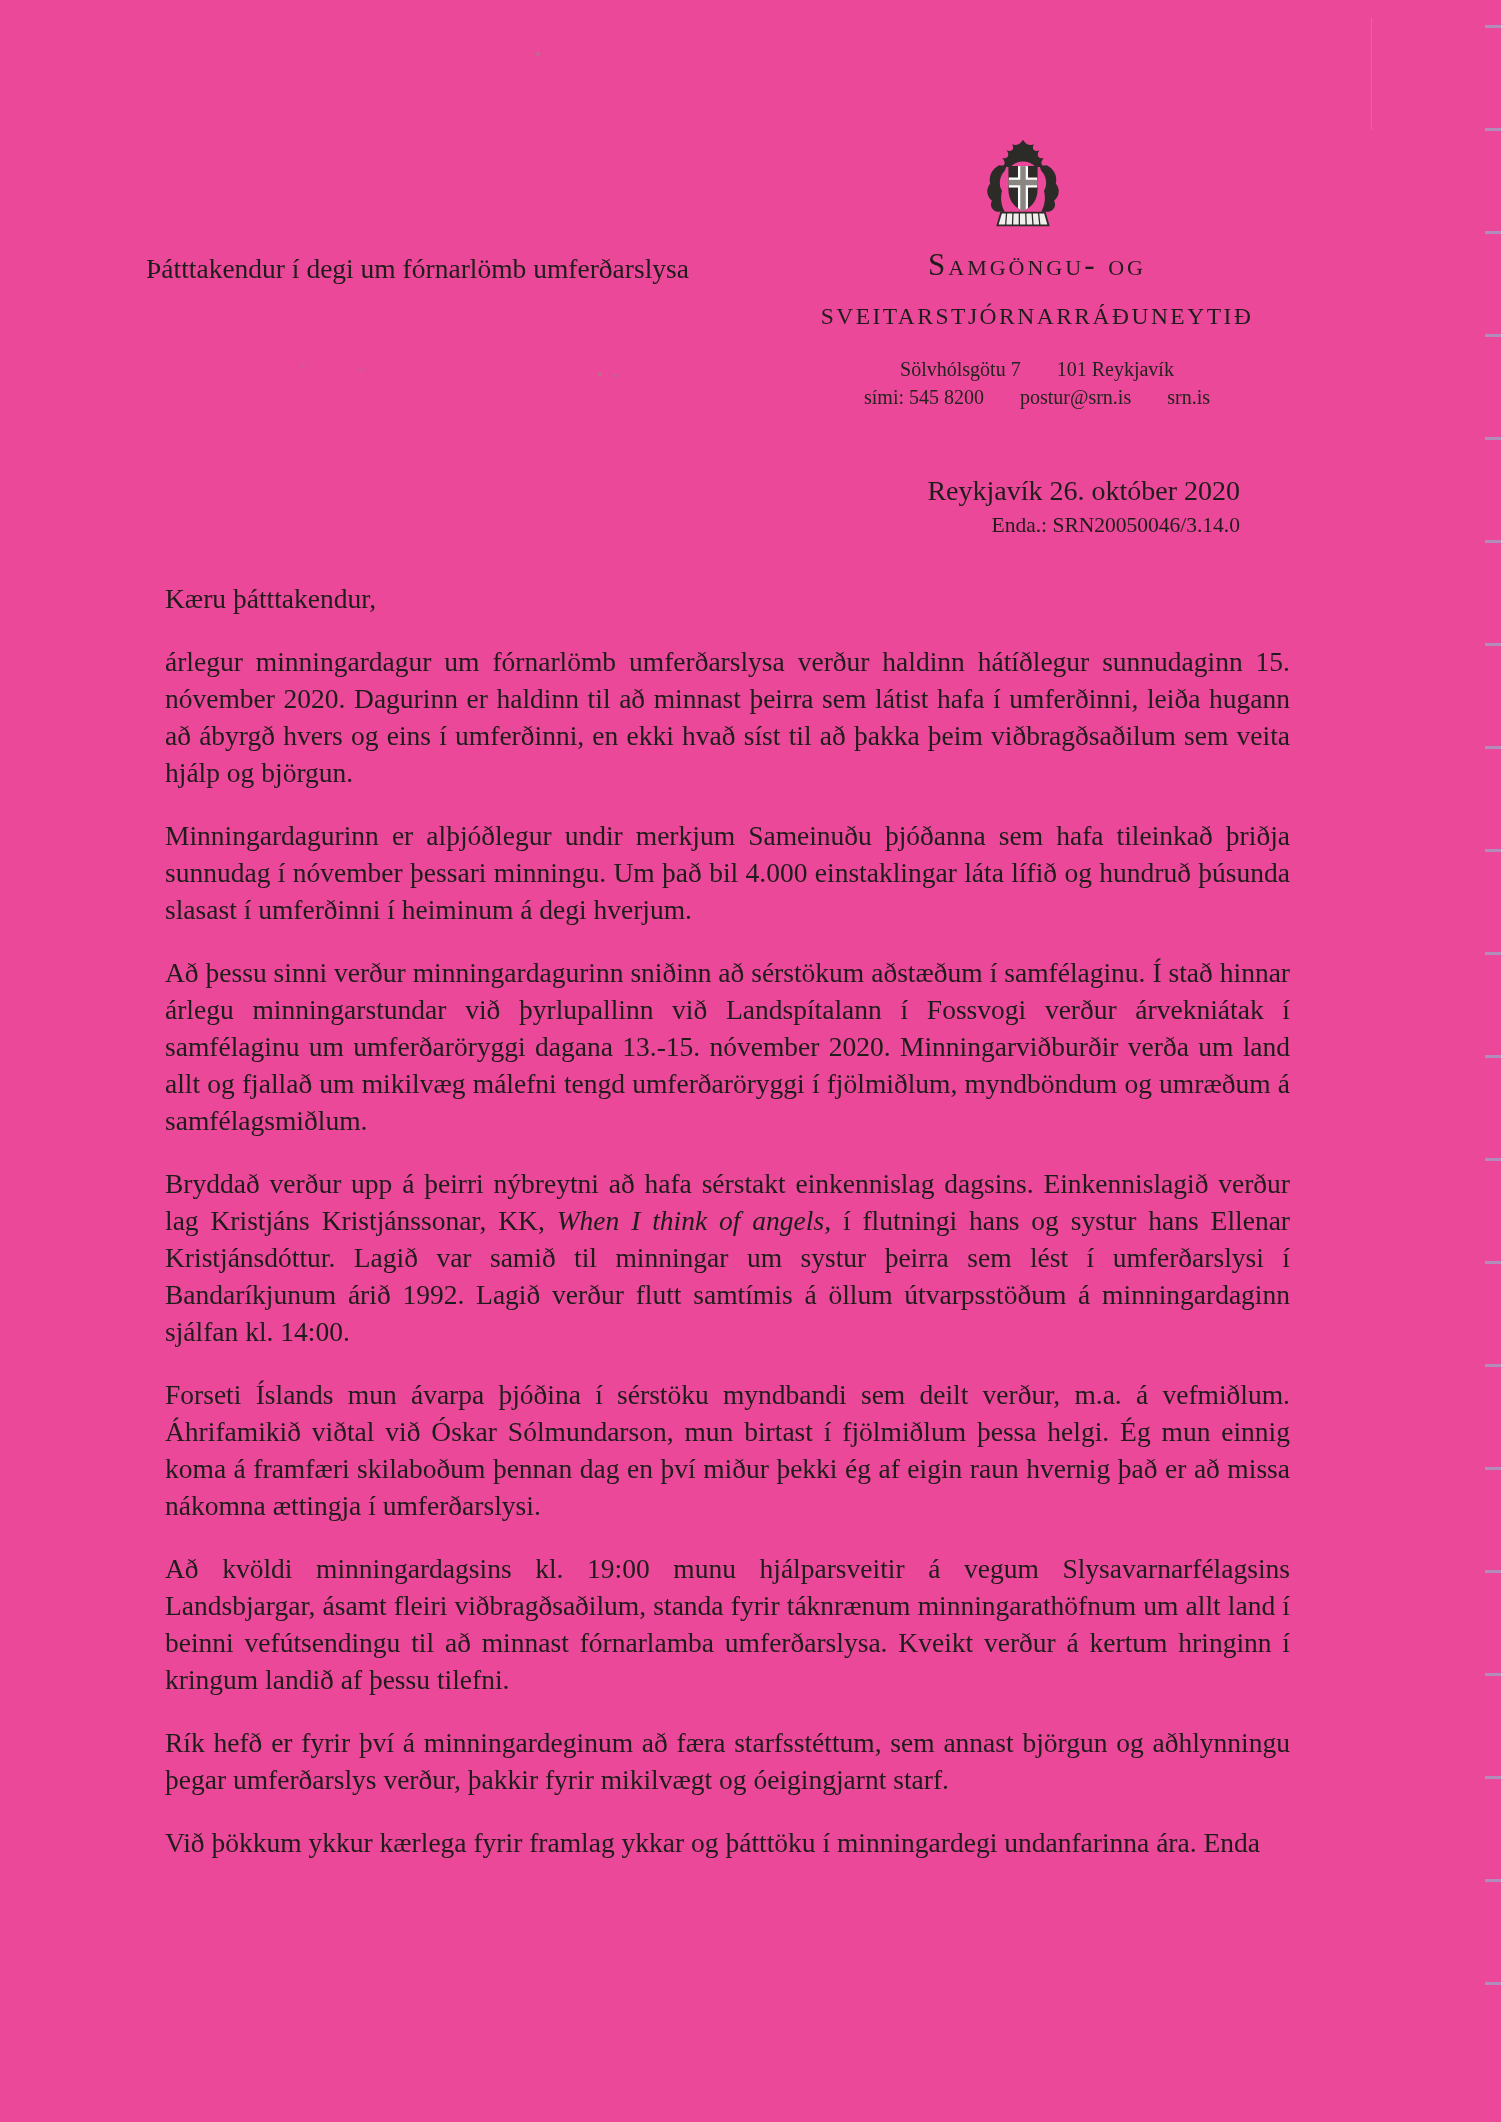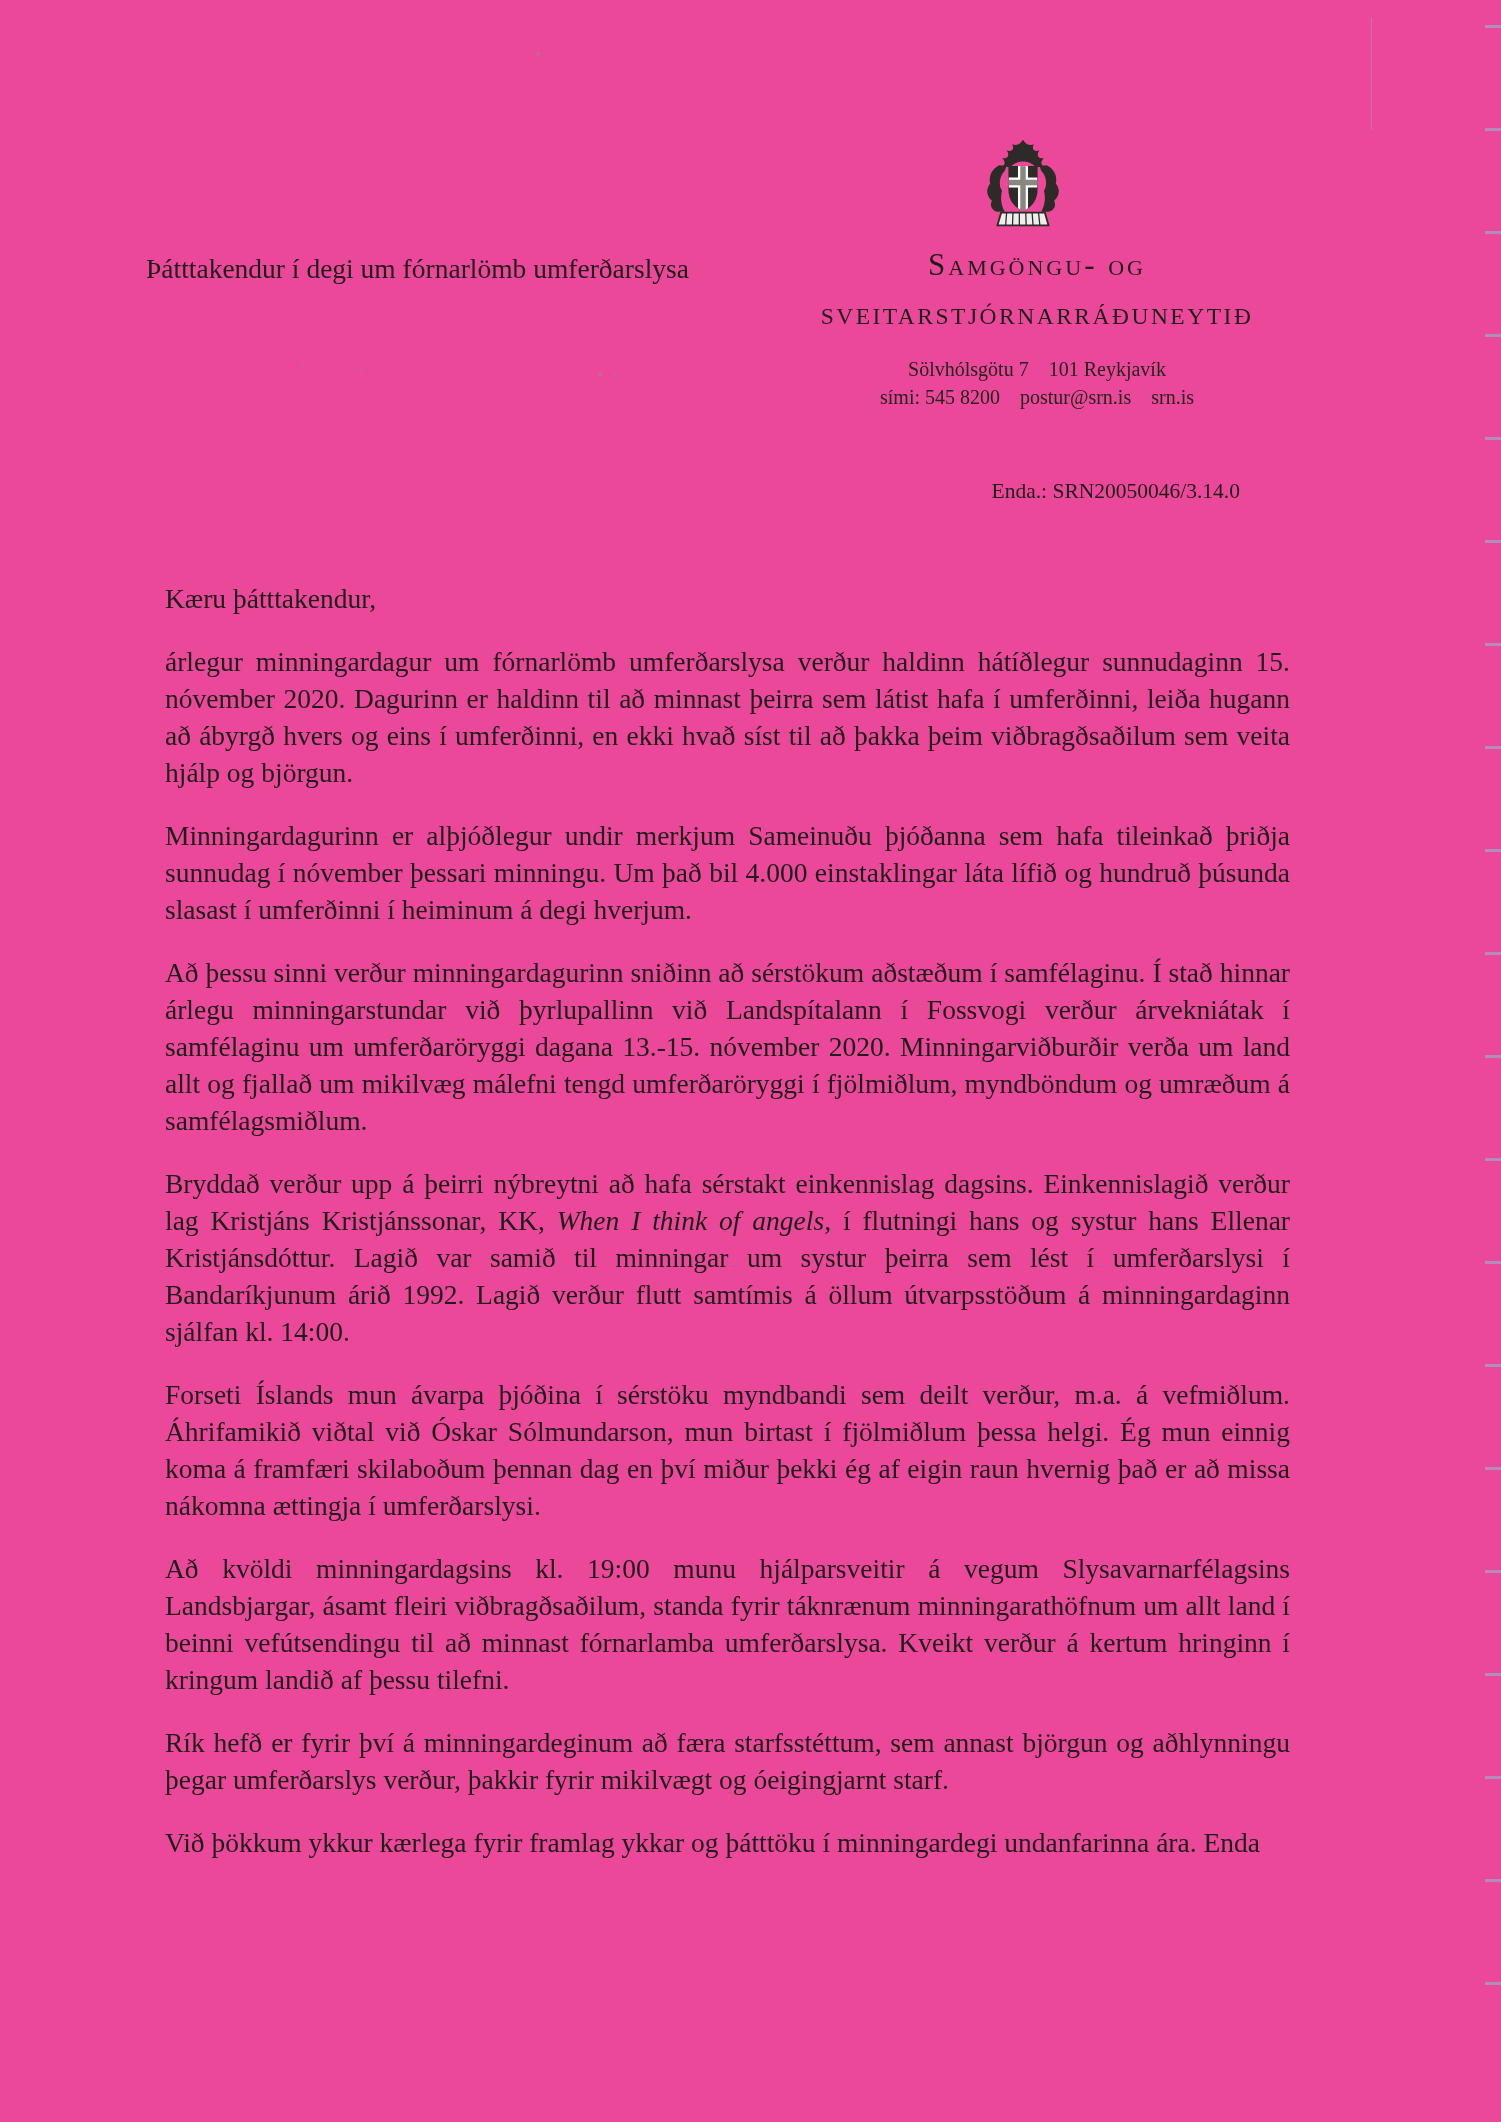--- a/index.html
+++ b/index.html
@@ -20,21 +20,21 @@
   }
   .ministry-block {
     position: absolute; left: 812px; top: 136px; width: 450px;
     text-align: center;
   }
   .coat-wrap { display: block; margin: 0 auto 8px; width: 92px; height: 104px; position: relative; left: -14px; }
   .coat-wrap svg { display: block; width: 100%; height: 100%; }
   .ministry-line1 { font-variant: small-caps; font-size: 31px; letter-spacing: 3px; line-height: 34px; }
   .ministry-line2 { font-size: 23.5px; letter-spacing: 2.5px; line-height: 30px; margin-top: 19px; }
   .ministry-address { margin-top: 24px; font-size: 20px; color: #24231f; }
-  .addr-row { display: flex; justify-content: center; gap: 20px; line-height: 28px; white-space: nowrap; }
+  .addr-row { display: flex; justify-content: center; gap: 36px; line-height: 28px; white-space: nowrap; }
 
   
   .dateblock { position: absolute; top: 474px; left: 812px; width: 428px; text-align: right; }
   .date-line { font-size: 28px; line-height: 34px; white-space: nowrap; }
   .reference-line { font-size: 21.5px; line-height: 28px; margin-top: 3px; white-space: nowrap; }
 
   
   .body {
     position: absolute; left: 165px; top: 580px; width: 1125px;
     font-size: 27.5px; line-height: 37px;
@@ -115,20 +115,21 @@
       </div>
       <div class="addr-row">
         <span>sími: 545 8200</span>
         <span>postur@srn.is</span>
         <span>srn.is</span>
       </div>
     </div>
   </div>
 
   <div class="dateblock">
+    <div class="date-line">Reykjavík 26. október 2020</div>
     <div class="reference-line">Enda.: SRN20050046/3.14.0</div>
   </div>
 
   <div class="body">
     <p class="salutation">Kæru þátttakendur,</p>
     <div id="paragraphs">
         <p class="par"><span>árlegur minningardagur um fórnarlömb umferðarslysa verður haldinn hátíðlegur sunnudaginn 15. nóvember 2020. Dagurinn er haldinn til að minnast þeirra sem látist hafa í umferðinni, leiða hugann að ábyrgð hvers og eins í umferðinni, en ekki hvað síst til að þakka þeim viðbragðsaðilum sem veita hjálp og björgun.</span></p>
         <p class="par"><span>Minningardagurinn er alþjóðlegur undir merkjum Sameinuðu þjóðanna sem hafa tileinkað þriðja sunnudag í nóvember þessari minningu. Um það bil 4.000 einstaklingar láta lífið og hundruð þúsunda slasast í umferðinni í heiminum á degi hverjum.</span></p>
         <p class="par"><span>Að þessu sinni verður minningardagurinn sniðinn að sérstökum aðstæðum í samfélaginu. Í stað hinnar árlegu minningarstundar við þyrlupallinn við Landspítalann í Fossvogi verður árvekniátak í samfélaginu um umferðaröryggi dagana 13.-15. nóvember 2020. Minningarviðburðir verða um land allt og fjallað um mikilvæg málefni tengd umferðaröryggi í fjölmiðlum, myndböndum og umræðum á samfélagsmiðlum.</span></p>
         <p class="par"><span>Bryddað verður upp á þeirri nýbreytni að hafa sérstakt einkennislag dagsins. Einkennislagið verður lag Kristjáns Kristjánssonar, KK, </span><span class="italic">When I think of angels,</span><span> í flutningi hans og systur hans Ellenar Kristjánsdóttur. Lagið var samið til minningar um systur þeirra sem lést í umferðarslysi í Bandaríkjunum árið 1992. Lagið verður flutt samtímis á öllum útvarpsstöðum á minningardaginn sjálfan kl. 14:00.</span></p>

